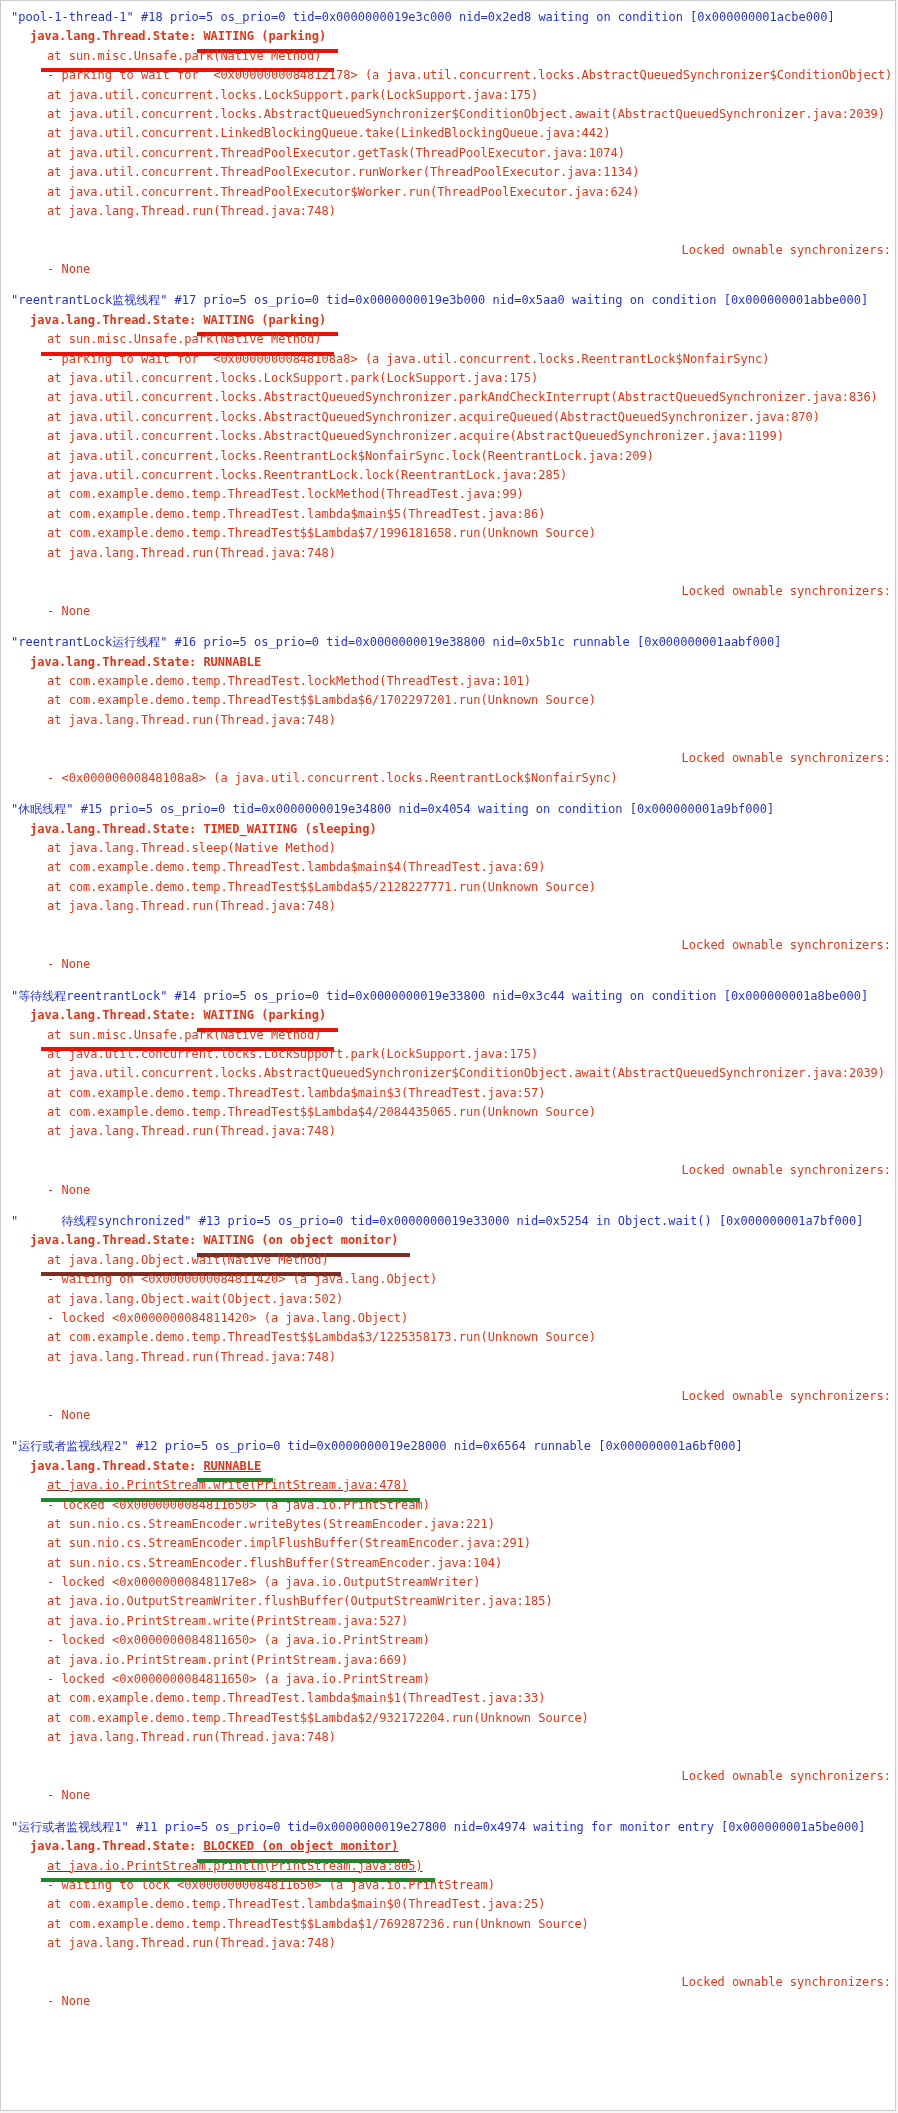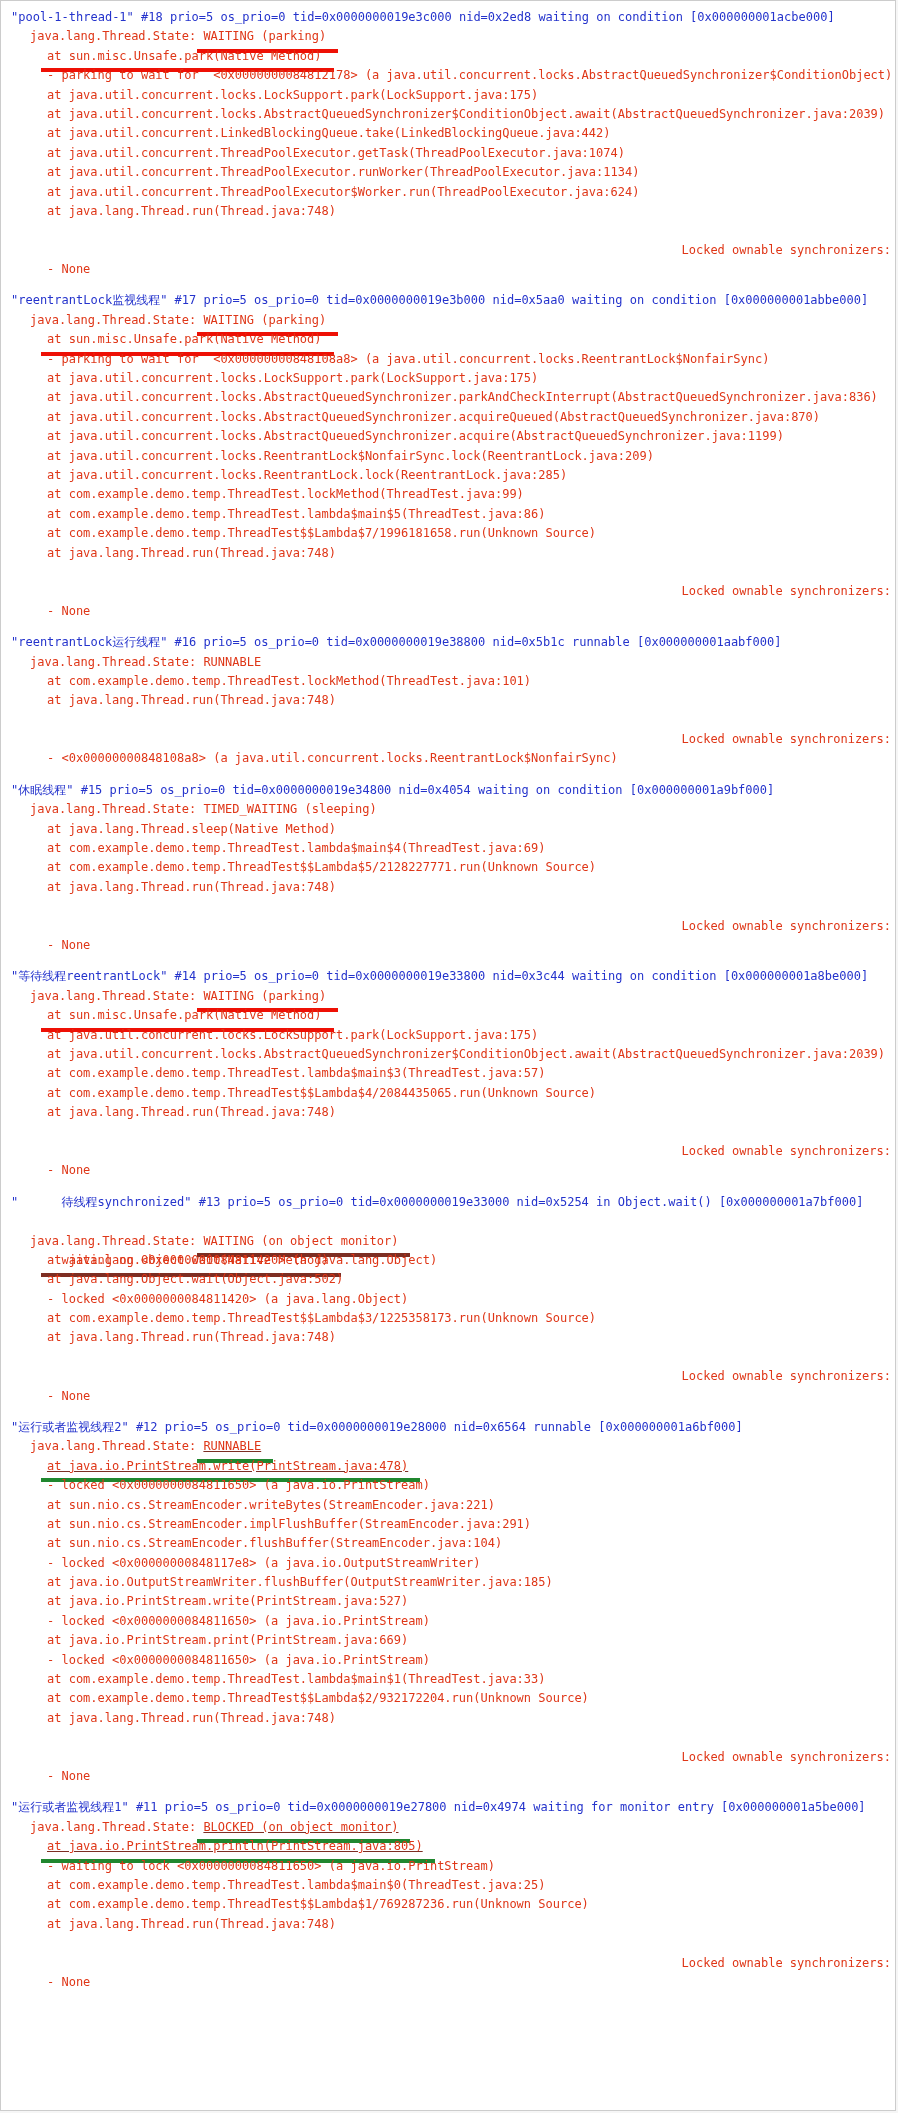--- a/index.html
+++ b/index.html
@@ -13,32 +13,32 @@
     font-family:"DejaVu Sans Mono","Liberation Mono",monospace;
     font-size:12px;
     line-height:19.4px;
     color:var(--c-body,#df3617);
     box-sizing:border-box;
     padding:7px 4px 0 10px;
   }
   .line{white-space:pre;height:19.4px;overflow:visible;}
   .thread{margin-bottom:12px;}
   .hdr{color:var(--c-header,#2433cc);}
-  .state{padding-left:19px;}
+  .state{padding-left:19px;font-weight:bold;}
   .frame{padding-left:36px;}
   .locked-label{padding-left:19px;margin-top:19.4px;text-align:right;}
   .locked-item{padding-left:36px;}
   .mark{
     display:inline-block;
     border-bottom:4px solid;
     padding:0 12px 2px 6px;
     margin-left:-6px;
   }
   .mark-red{border-color:var(--u-red,#ee1005);}
-  .mark-maroon{border-color:var(--u-maroon,#7d2e23);margin-top:20px;}
+  .mark-maroon{border-color:var(--u-maroon,#7d2e23);}
   .mark-green{
     border-color:var(--u-green,#20872f);
     text-decoration:underline;
     text-decoration-color:var(--u-maroon,#7d2e23);
   }
 </style>
 </head>
 <body>
 
 <div class="panel">
@@ -73,20 +73,21 @@
         <div class="line frame"><span>at com.example.demo.temp.ThreadTest.lambda$main$5(ThreadTest.java:86)</span></div>
         <div class="line frame"><span>at com.example.demo.temp.ThreadTest$$Lambda$7/1996181658.run(Unknown Source)</span></div>
         <div class="line frame"><span>at java.lang.Thread.run(Thread.java:748)</span></div>
         <div class="line locked-label">Locked ownable synchronizers:</div>
         <div class="line locked-item">- None</div>
       </div>
       <div class="thread">
         <div class="line hdr">"reentrantLock运行线程" #16 prio=5 os_prio=0 tid=0x0000000019e38800 nid=0x5b1c runnable [0x000000001aabf000]</div>
         <div class="line state"><span>java.lang.Thread.State: </span><span>RUNNABLE</span></div>
         <div class="line frame"><span>at com.example.demo.temp.ThreadTest.lockMethod(ThreadTest.java:101)</span></div>
+        <div class="line frame"><span>at com.example.demo.temp.ThreadTest$$Lambda$6/1702297201.run(Unknown Source)</span></div>
         <div class="line frame"><span>at java.lang.Thread.run(Thread.java:748)</span></div>
         <div class="line locked-label">Locked ownable synchronizers:</div>
         <div class="line locked-item">- &lt;0x00000000848108a8&gt; (a java.util.concurrent.locks.ReentrantLock$NonfairSync)</div>
       </div>
       <div class="thread">
         <div class="line hdr">"休眠线程" #15 prio=5 os_prio=0 tid=0x0000000019e34800 nid=0x4054 waiting on condition [0x000000001a9bf000]</div>
         <div class="line state"><span>java.lang.Thread.State: </span><span>TIMED_WAITING (sleeping)</span></div>
         <div class="line frame"><span>at java.lang.Thread.sleep(Native Method)</span></div>
         <div class="line frame"><span>at com.example.demo.temp.ThreadTest.lambda$main$4(ThreadTest.java:69)</span></div>
         <div class="line frame"><span>at com.example.demo.temp.ThreadTest$$Lambda$5/2128227771.run(Unknown Source)</span></div>

